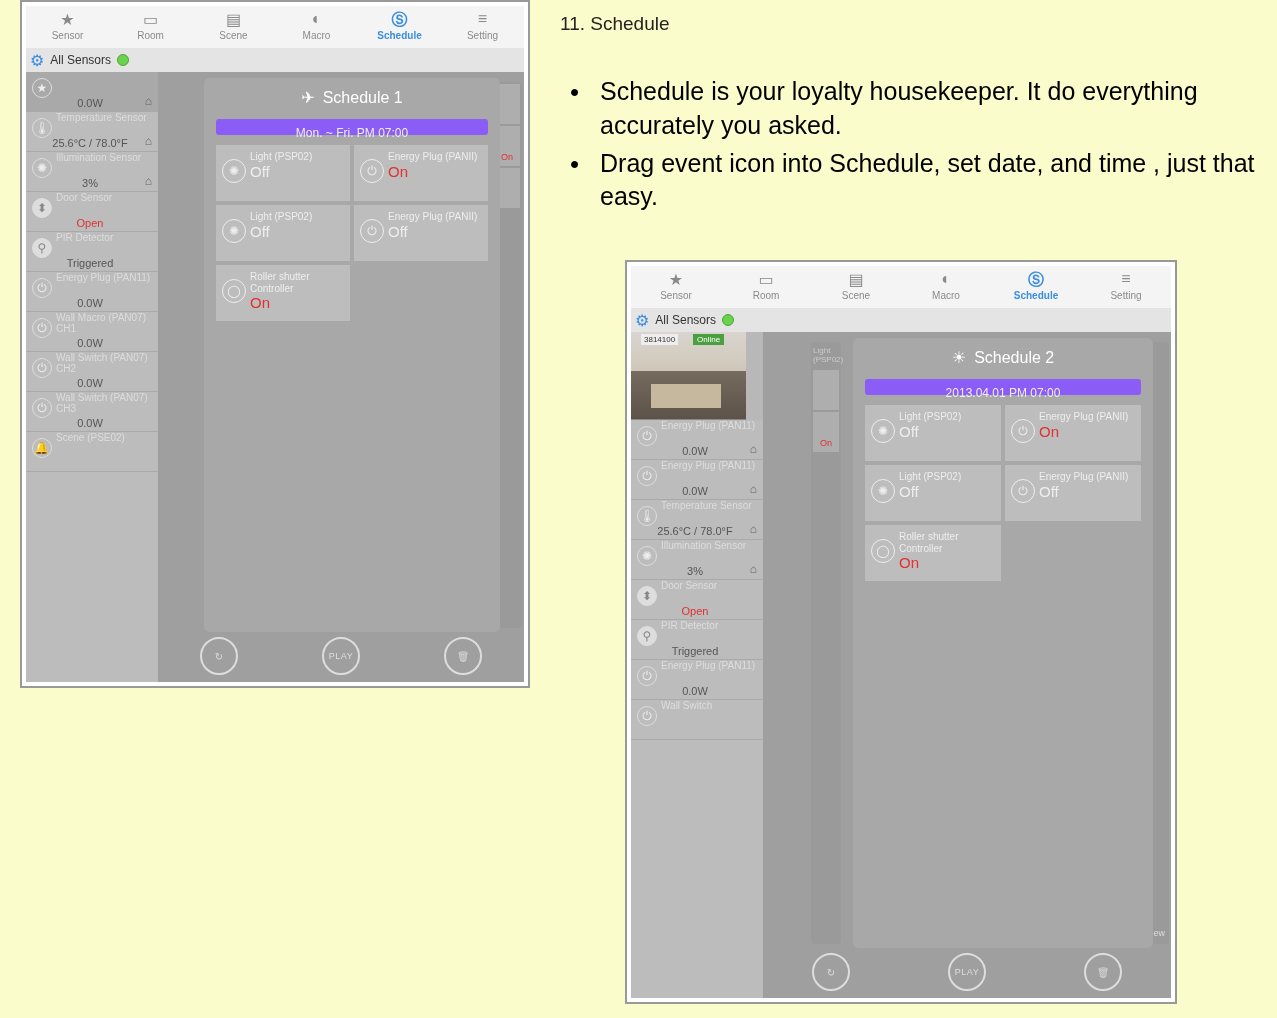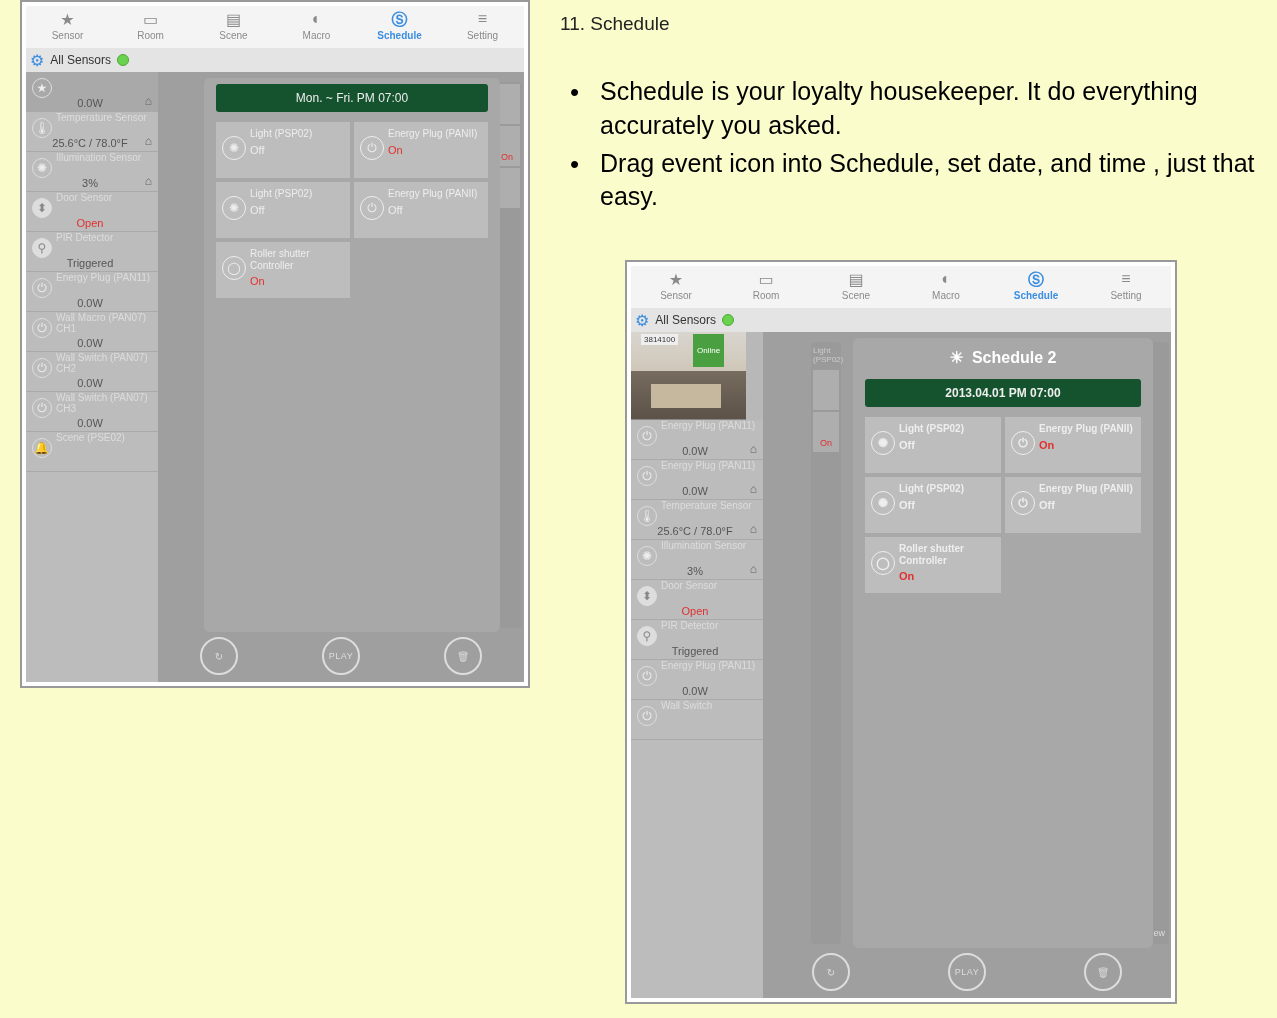--- a/index.html
+++ b/index.html
@@ -151,52 +151,52 @@
     background:#c6b79f;
   }
   .cam .tag{
     position:absolute; top:2px; left:10px;
     background:#eee; color:#333;
     font-size:8px; padding:1px 3px;
   }
   .cam .ol{
     position:absolute; top:2px; left:62px;
     background:#4aa040; color:#fff;
-    font-size:8px; padding:12px 4px;
+    font-size:8px; padding:1px 4px;
   }
 
   
   .main {
     position: absolute;
     top: 66px;
     bottom: 0;
     left: 132px;
     right: 0;
     background: #9f9f9f;
     overflow:hidden;
   }
   .panel {
     position: absolute;
     left: 46px; right: 24px;
     top: 6px; bottom: 50px;
     background: #a8a8a8;
     border-radius: 6px;
   }
-  .panel.center-narrow { left: 90px; right: 18px; font-weight: bold; }
+  .panel.center-narrow { left: 90px; right: 18px; }
   .ptitle {
     text-align: center;
     color: #fff;
     font-size: 16px;
     padding: 10px 0 6px;
   }
   .ptitle .pic { margin-right: 8px; }
   .timebar {
     margin: 6px 12px 10px;
-    height: 28px;
-    background: #14532d;
+    height: 16px;
+    background: #8b5cf6;
     border-radius: 3px;
     color: #eee;
     font-size: 12px;
     text-align: center;
     line-height: 28px;
   }
 
   .devgrid {
     display: flex;
     flex-wrap: wrap;
@@ -215,21 +215,21 @@
     left: 6px; top: 14px;
     width: 24px; height: 24px;
     border: 1px solid #eee;
     border-radius: 50%;
     color: #eee;
     text-align: center;
     line-height: 22px;
     font-size: 12px;
   }
   .dev .dn { font-size: 10px; color: #eee; padding-top: 6px; line-height:1.15; display:block;}
-  .dev .dv { font-size: 11px; color: #eee; }
+  .dev .dv { font-size: 15px; color: #eee; }
   .dev .dv.red { color: #e43030; }
 
   
   .ghost {
     position:absolute;
     top:10px; bottom:54px;
     width:30px;
     background:#9a9a9a;
     border-radius:4px;
   }
@@ -351,20 +351,23 @@
 
   <div class="main">
      <div class="ghost" style="right:2px">
         <div class="gtile"></div>
           <div class="gtile">
             <span class="on">On</span>
           </div>
           <div class="gtile"></div>
      </div>
      <div class="panel">
+        <div class="ptitle">
+           <span class="pic">✈</span><span>Schedule 1</span>
+        </div>
         <div class="timebar">Mon. ~ Fri.   PM 07:00</div>
         <div class="devgrid" id="s1dev">
             <div class="dev"><span class="dic">✺</span><span class="dn">Light (PSP02)</span><span class="dv">Off</span></div>
             <div class="dev"><span class="dic">⏻</span><span class="dn">Energy Plug (PANII)</span><span class="dv red">On</span></div>
             <div class="dev"><span class="dic">✺</span><span class="dn">Light (PSP02)</span><span class="dv">Off</span></div>
             <div class="dev"><span class="dic">⏻</span><span class="dn">Energy Plug (PANII)</span><span class="dv">Off</span></div>
             <div class="dev"><span class="dic">◯</span><span class="dn">Roller shutter Controller</span><span class="dv red">On</span></div>
           </div>
      </div>
      <div class="actions">

